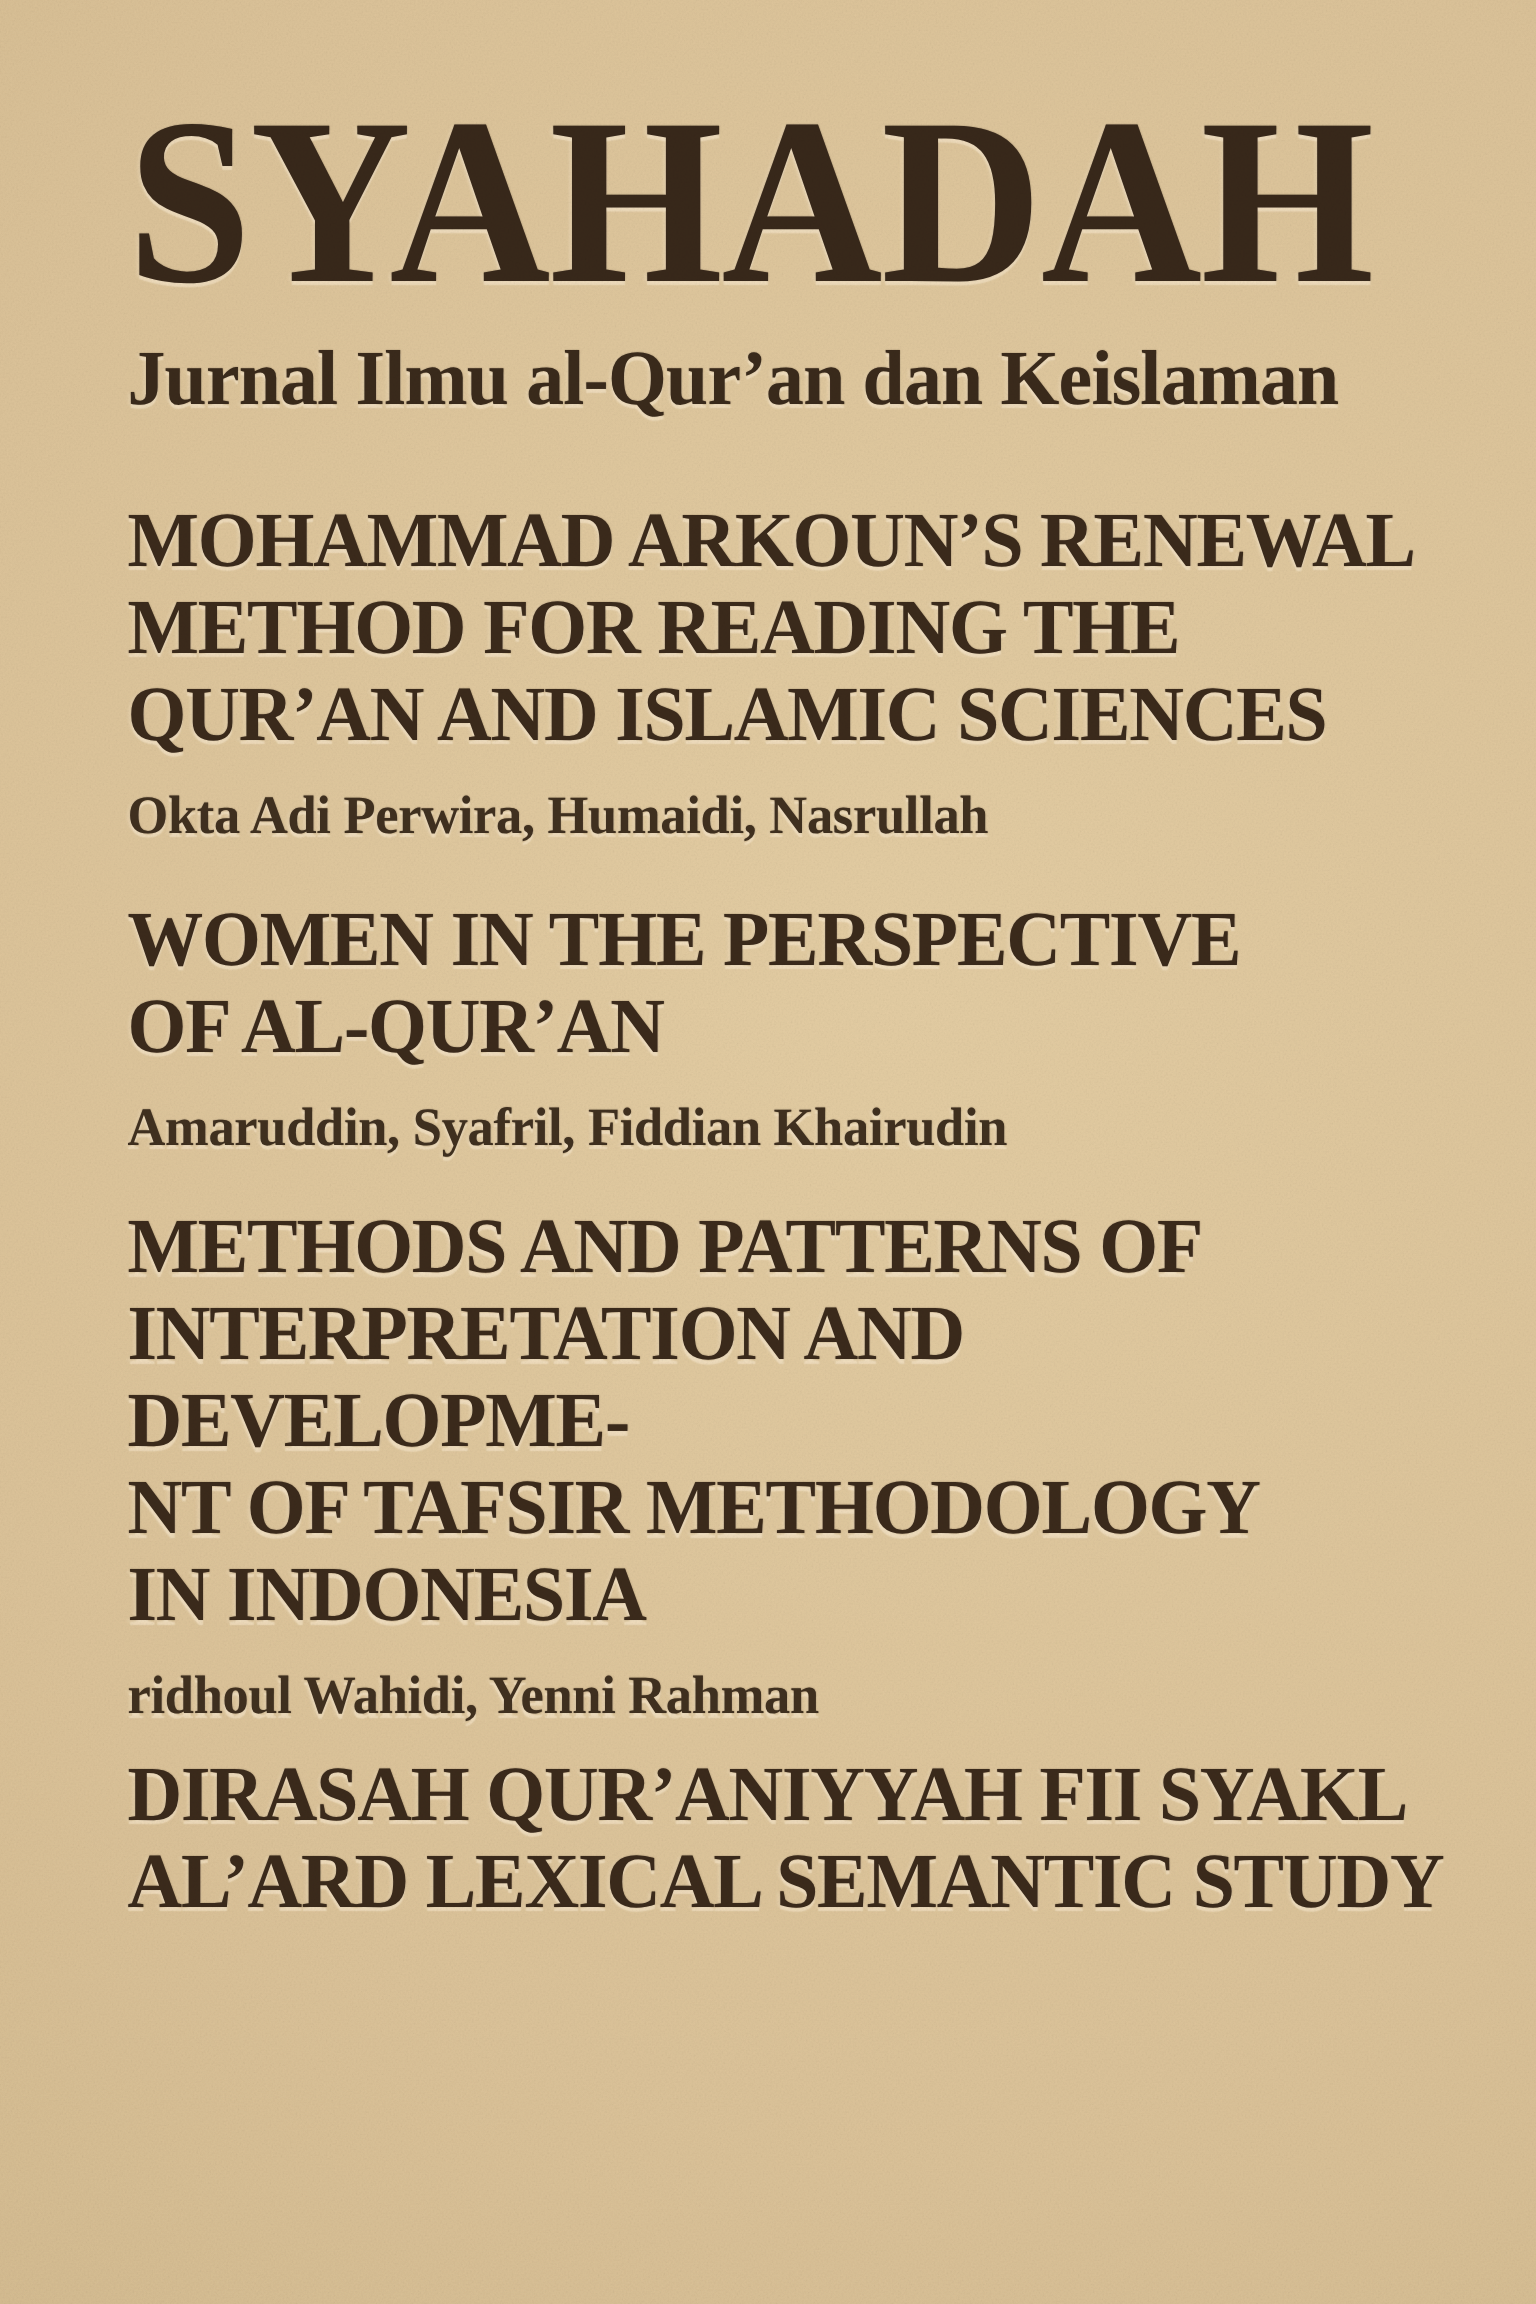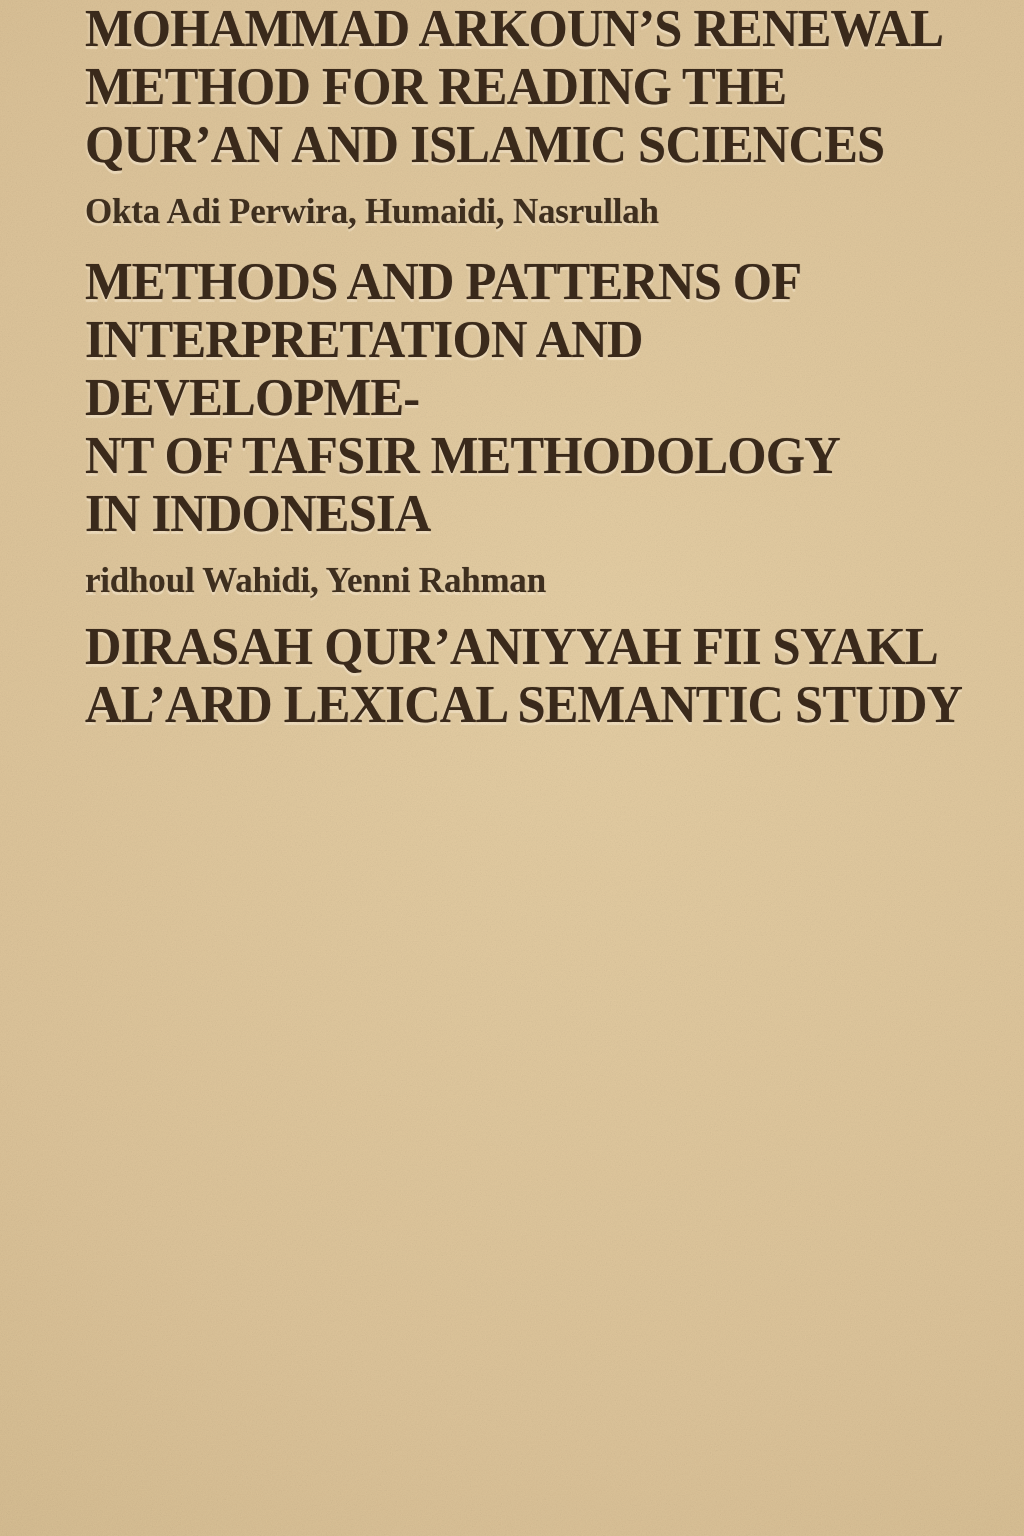--- a/index.html
+++ b/index.html
@@ -54,23 +54,23 @@
     font-size: 52px;
     font-weight: bold;
     line-height: 1.2;
     letter-spacing: -0.01em;
     transform: scaleX(.97);
     transform-origin: left top;
     white-space: nowrap;
   }
   .article { margin: 0; }
   .art-1 { margin-top: 54px; }
-  .art-2 { }
+  .art-2 { margin-top: 48px; }
   .art-3 { margin-top: 32px; }
-  .art-4 { margin-top: 20px; }
+  .art-4 { margin-top: 30px; }
   .art-5 { margin-top: 16px; }
   .article-title {
     margin: 0;
     font-size: 52px;
     font-weight: bold;
     line-height: 58px;
     letter-spacing: -0.015em;
     white-space: pre-line;
     transform: scaleX(.97);
     transform-origin: left top;
@@ -98,29 +98,38 @@
     color: #40301f;
   }
 </style>
 </head>
 <body>
 
 <div class="page">
 
   <div class="content">
 
+    <header>
+      <h1 class="journal-title emboss">SYAHADAH</h1>
+      <h2 class="journal-subtitle emboss">Jurnal Ilmu al-Qur’an dan Keislaman</h2>
+    </header>
 
 
     <section class="article art-2">
       <h3 class="article-title emboss">MOHAMMAD ARKOUN’S RENEWAL
 METHOD FOR READING THE
 QUR’AN AND ISLAMIC SCIENCES</h3>
       <p class="article-authors emboss">Okta Adi Perwira, Humaidi, Nasrullah</p>
     </section>
 
+    <section class="article art-3">
+      <h3 class="article-title emboss">WOMEN IN THE PERSPECTIVE
+OF AL-QUR’AN</h3>
+      <p class="article-authors emboss">Amaruddin, Syafril, Fiddian Khairudin</p>
+    </section>
 
     <section class="article art-4">
       <h3 class="article-title emboss">METHODS AND PATTERNS OF
 INTERPRETATION AND DEVELOPME-
 NT OF TAFSIR METHODOLOGY
 IN INDONESIA</h3>
       <p class="article-authors emboss">ridhoul Wahidi, Yenni Rahman</p>
     </section>
 
     <section class="article art-5">

